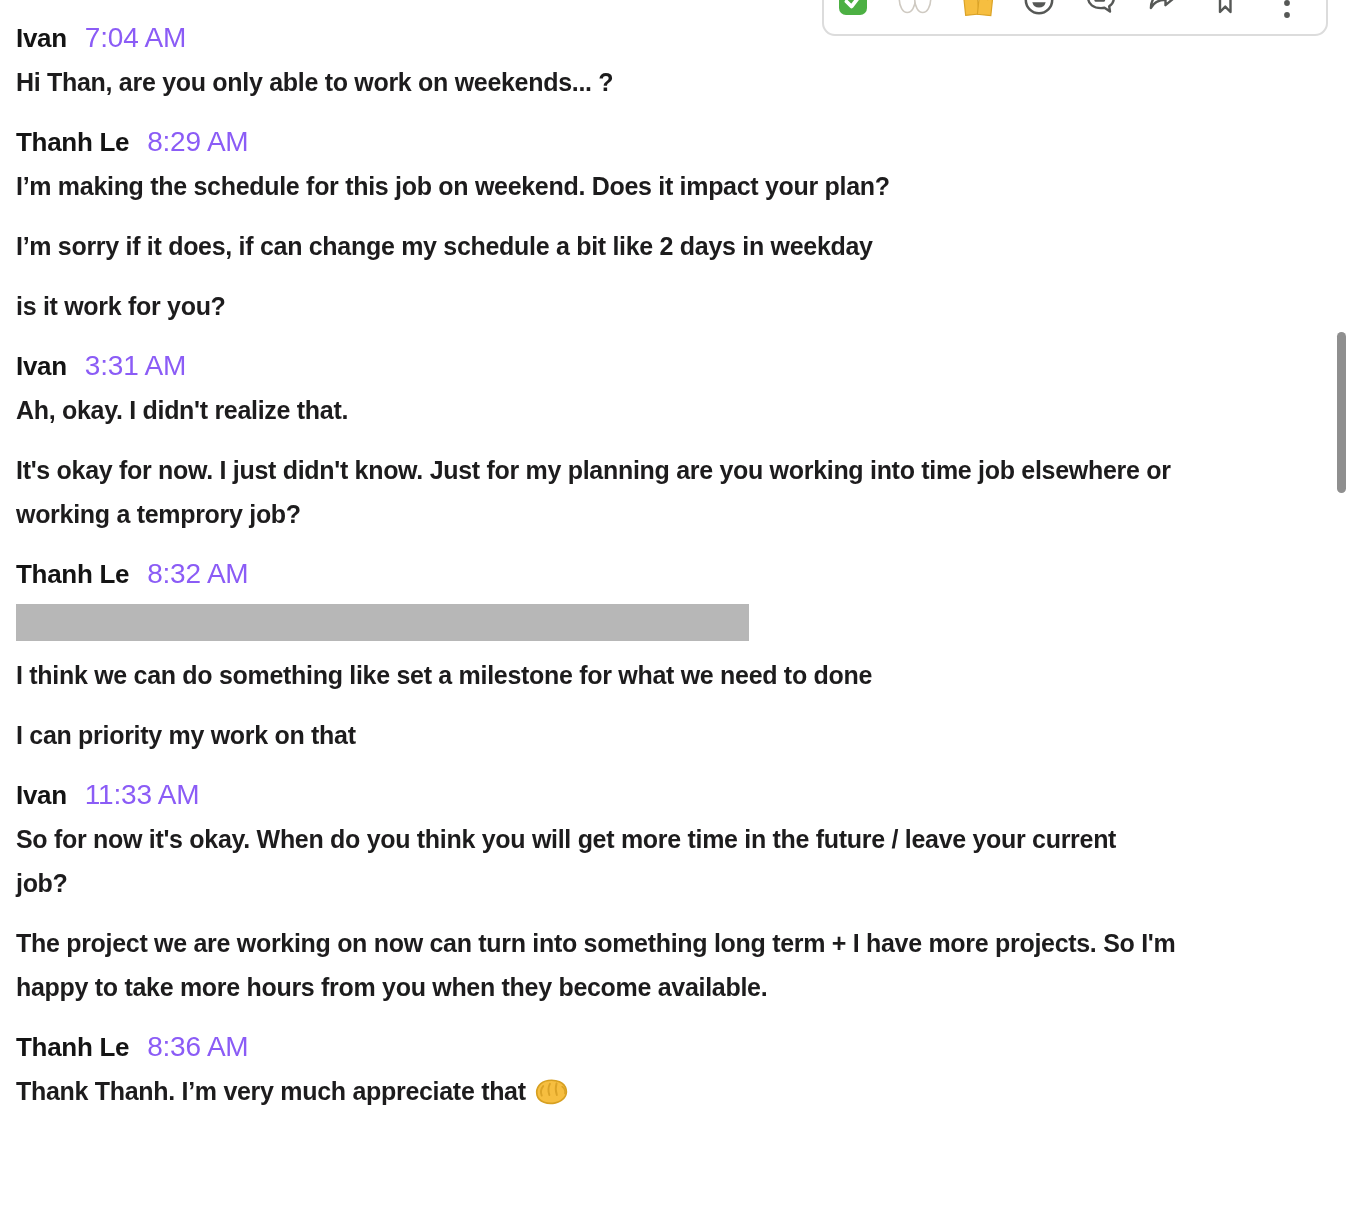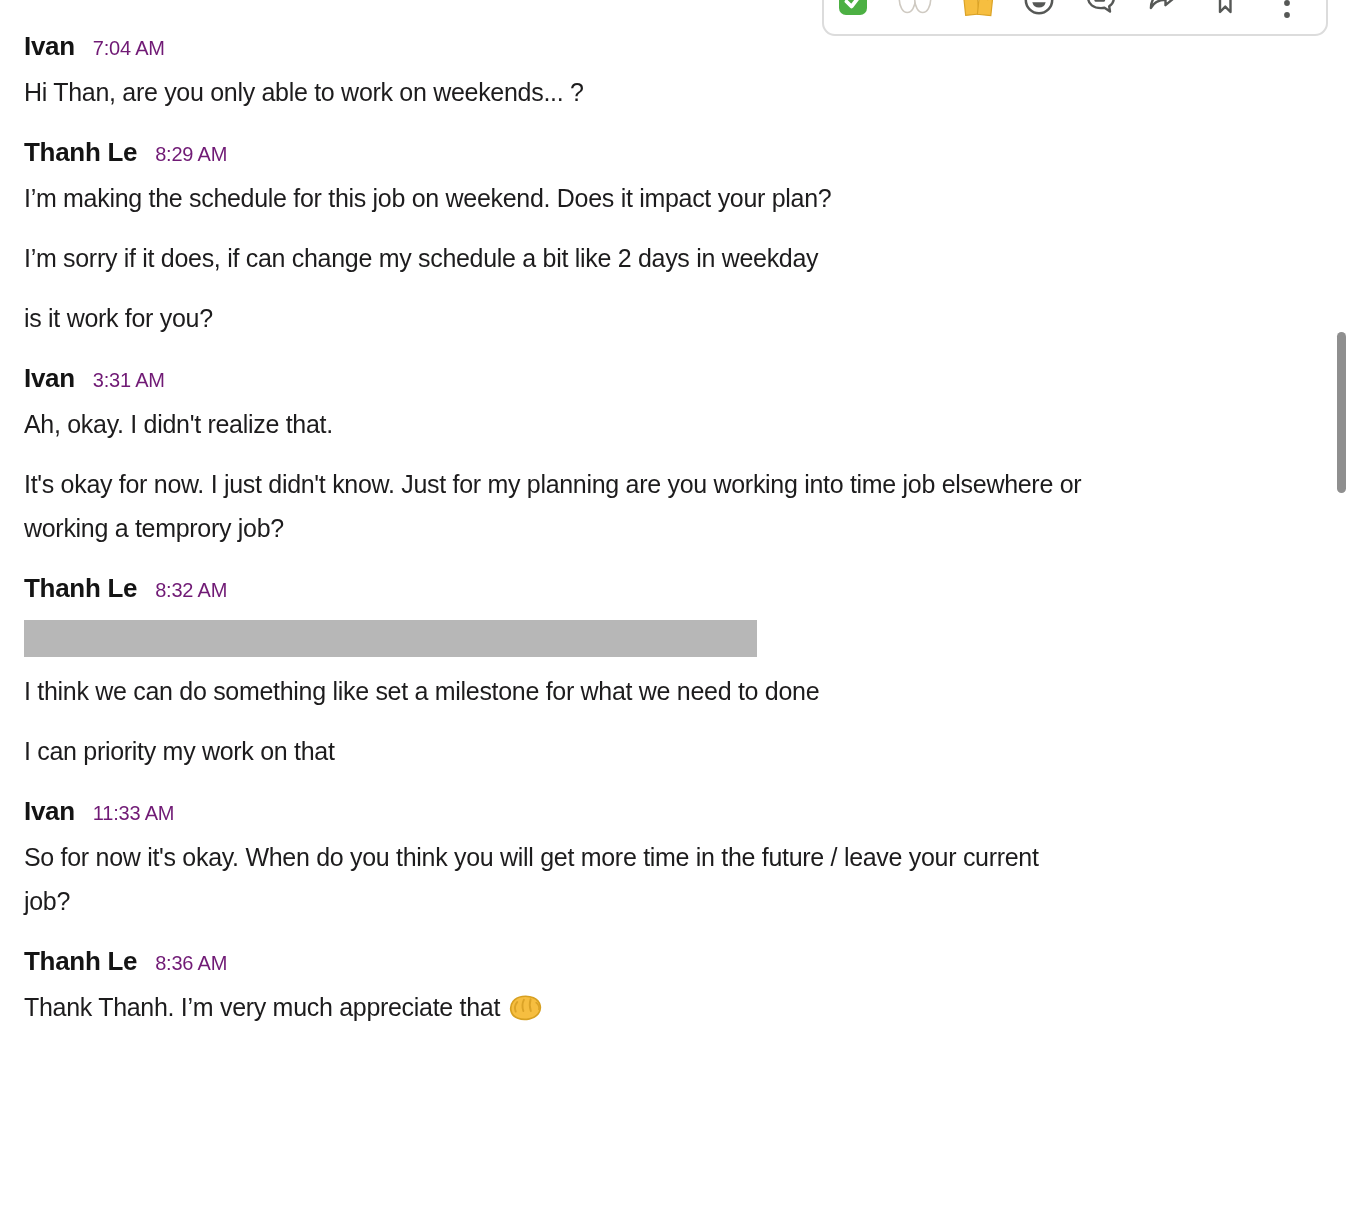--- a/index.html
+++ b/index.html
@@ -6,27 +6,27 @@
   body{
     width:1346px;height:1220px;overflow:hidden;position:relative;
     background:#ffffff;
     font-family:"Liberation Sans","DejaVu Sans",sans-serif;
     color:#1d1c1d;
   }
   .defs-hidden{position:absolute;width:0;height:0;overflow:hidden;}
 
   
   .chat{position:absolute;left:8px;top:8px;width:1322px;}
-  .msg-group{margin:16px;}
+  .msg-group{margin:8px;}
   .msg-header{display:flex;align-items:baseline;gap:18px;line-height:44px;white-space:nowrap;}
   .sender{font-size:26px;font-weight:800;color:#141414;letter-spacing:-0.3px;cursor:pointer;}
-  .timestamp{font-size:20px;color:#701a75;letter-spacing:-0.2px;cursor:pointer;}
+  .timestamp{font-size:28px;color:#8b5cf6;letter-spacing:-0.2px;cursor:pointer;}
   .msg-text{
     font-size:25px;line-height:44px;letter-spacing:-0.3px;color:#1d1c1d;
-    white-space:pre-line;margin:0 0 16px 0;
+    white-space:pre-line;margin:0 0 16px 0;font-weight:bold;
   }
   .redacted{width:733px;height:37px;background:#b7b7b7;margin:8px 0 12px 0;}
   .inline-emoji{vertical-align:-9px;margin-left:6px;}
 
   
   .hover-toolbar{
     position:absolute;left:822px;top:-34px;width:506px;height:70px;
     background:#ffffff;border:2px solid #dcdcdc;border-radius:13px;
     box-sizing:border-box;display:flex;align-items:center;
     padding:0 12px;gap:28px;z-index:10;
@@ -176,20 +176,22 @@
       <div class="msg-text"><span>I think we can do something like set a milestone for what we need to done</span></div>
       <div class="msg-text"><span>I can priority my work on that</span></div>
     </div>
     <div class="msg-group">
       <div class="msg-header">
         <span class="sender">Ivan</span>
         <span class="timestamp">11:33 AM</span>
       </div>
       <div class="msg-text"><span>So for now it's okay. When do you think you will get more time in the future / leave your current
 job?</span></div>
+      <div class="msg-text"><span>The project we are working on now can turn into something long term + I have more projects. So I'm
+happy to take more hours from you when they become available.</span></div>
     </div>
     <div class="msg-group">
       <div class="msg-header">
         <span class="sender">Thanh Le</span>
         <span class="timestamp">8:36 AM</span>
       </div>
       <div class="msg-text"><span>Thank Thanh. I’m very much appreciate that</span><svg class="inline-emoji" width="38" height="38" viewBox="0 0 34 34">
           <use href="#fist-bump-emoji-icon"></use>
         </svg></div>
     </div>

